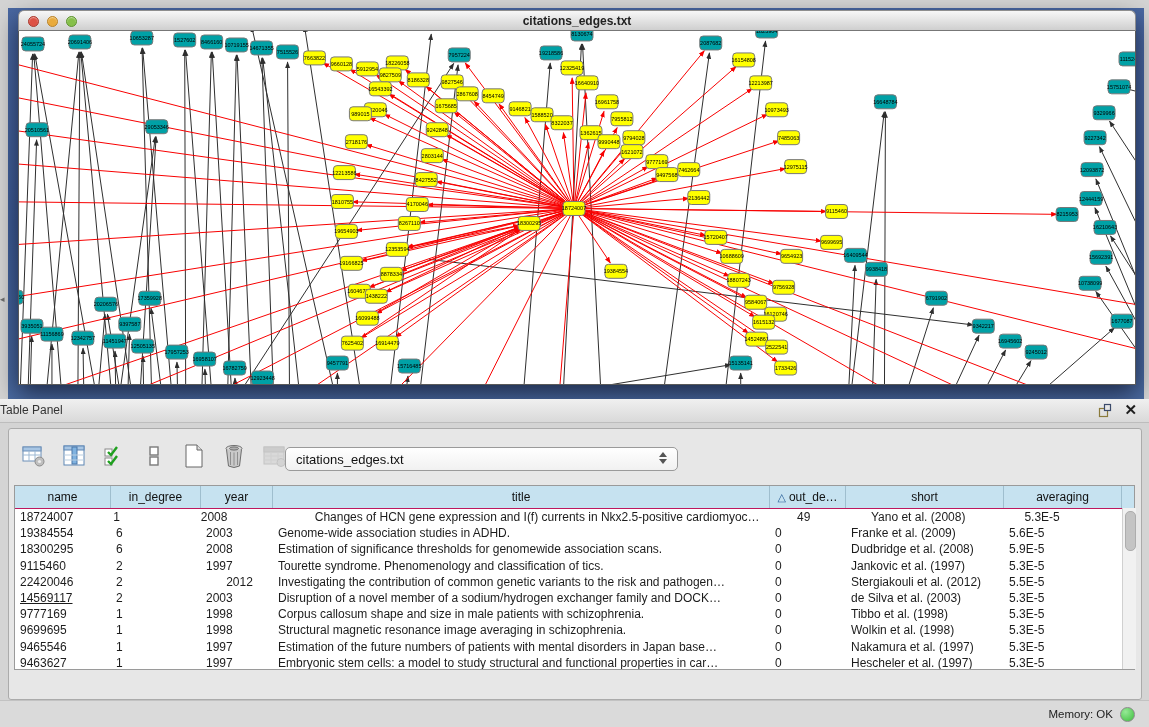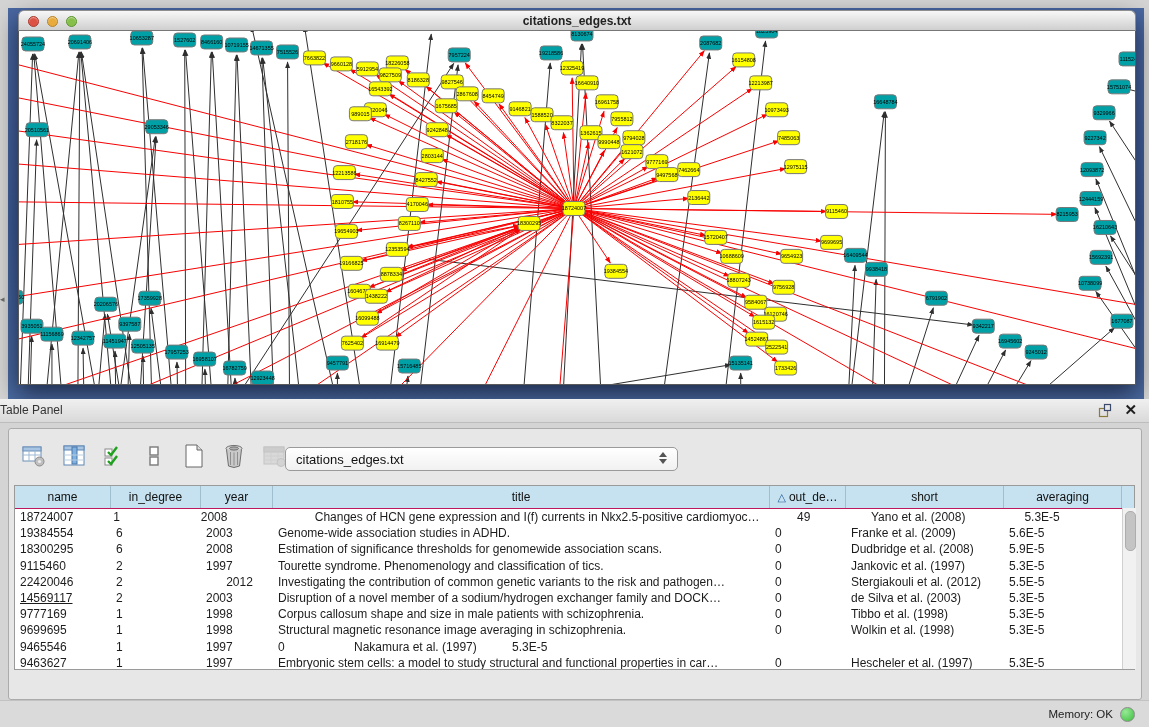--- a/index.html
+++ b/index.html
@@ -872,20 +872,21 @@
           <div class="td" style="width: 72px;">1998</div>
           <div class="td" style="width: 497px;">Structural magnetic resonance image averaging in schizophrenia.</div>
           <div class="td" style="width: 76px;">0</div>
           <div class="td" style="width: 158px;">Wolkin et al. (1998)</div>
           <div class="td" style="width: 118px;">5.3E-5</div>
         </div>
         <div class="trow">
           <div class="td" style="width: 96px;">9465546</div>
           <div class="td" style="width: 90px;">1</div>
           <div class="td" style="width: 72px;">1997</div>
+          <div class="td" style="width: 497px;">Estimation of the future numbers of patients with mental disorders in Japan base…</div>
           <div class="td" style="width: 76px;">0</div>
           <div class="td" style="width: 158px;">Nakamura et al. (1997)</div>
           <div class="td" style="width: 118px;">5.3E-5</div>
         </div>
         <div class="trow">
           <div class="td" style="width: 96px;">9463627</div>
           <div class="td" style="width: 90px;">1</div>
           <div class="td" style="width: 72px;">1997</div>
           <div class="td" style="width: 497px;">Embryonic stem cells: a model to study structural and functional properties in car…</div>
           <div class="td" style="width: 76px;">0</div>

